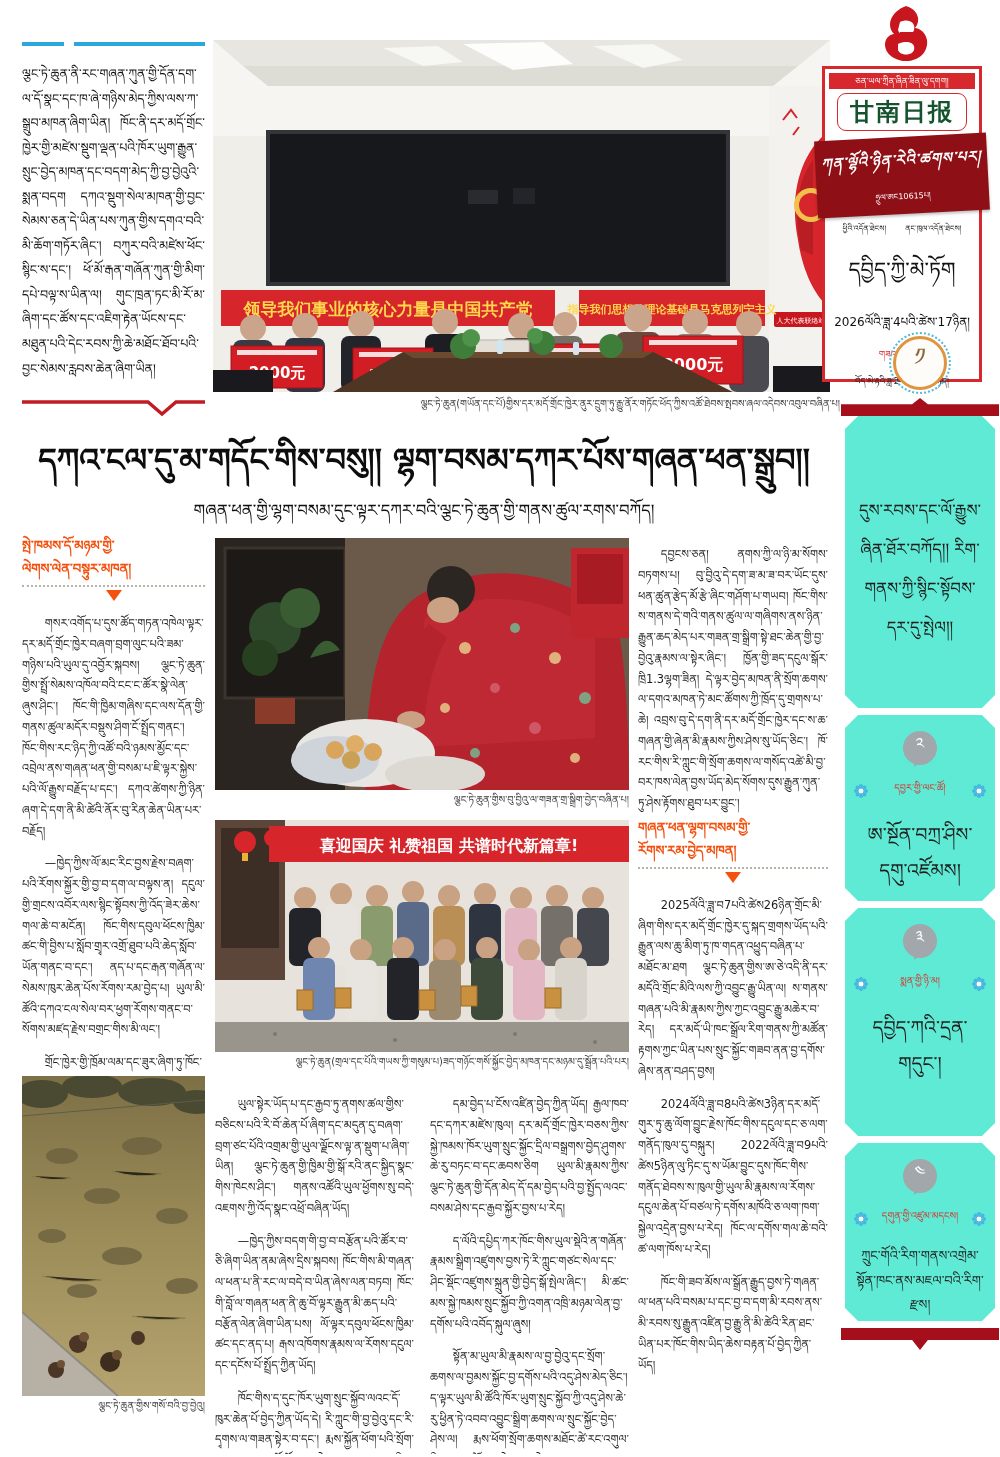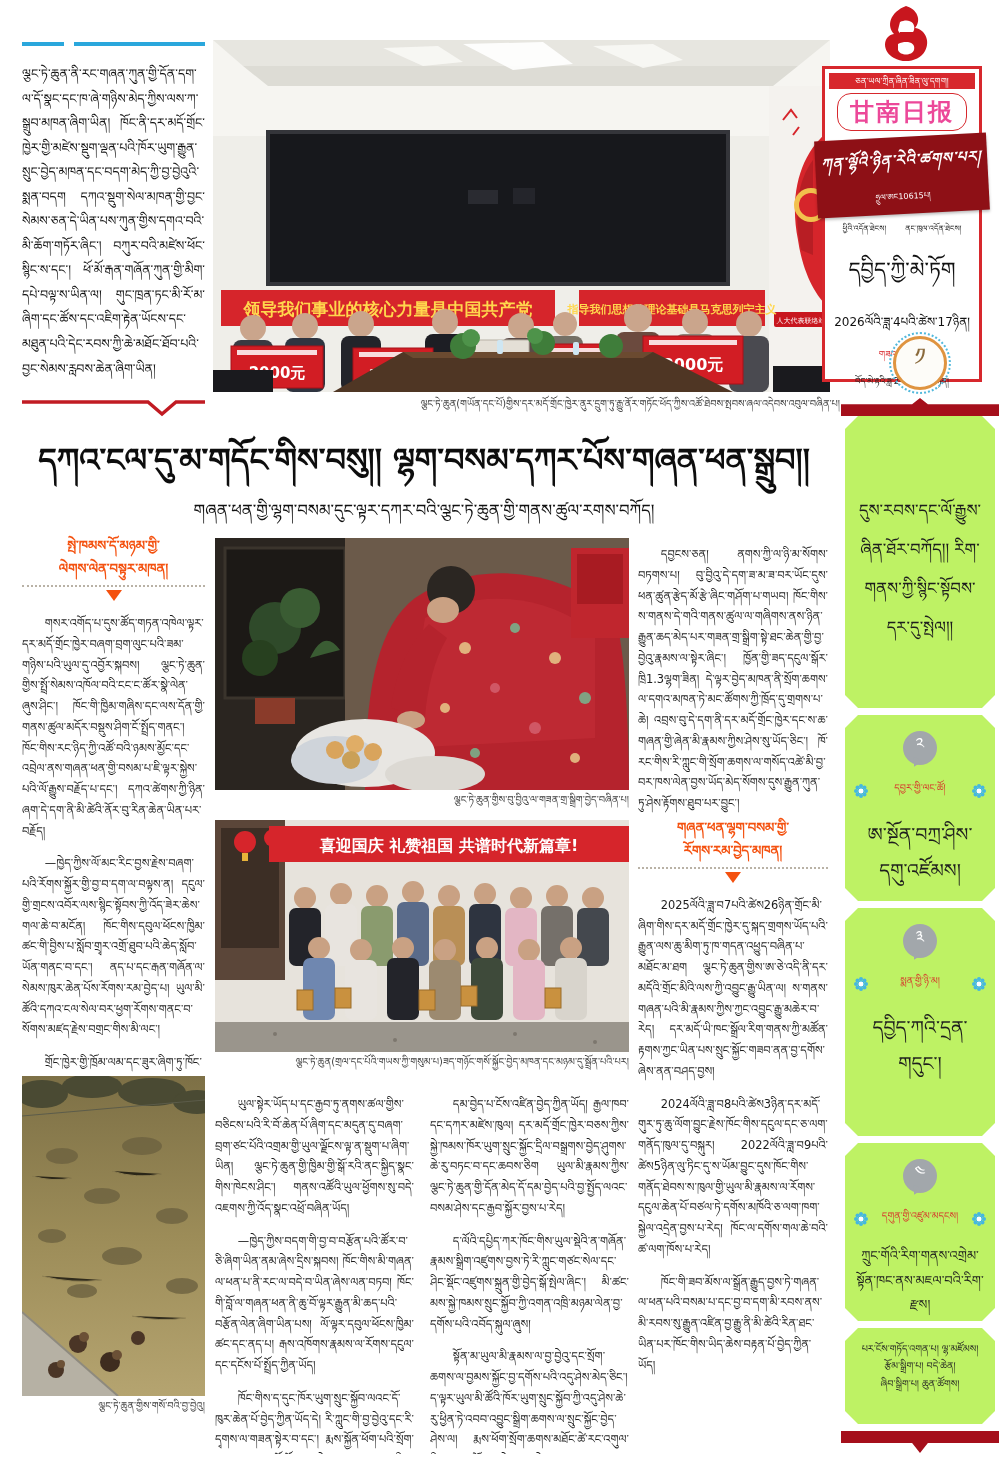--- a/index.html
+++ b/index.html
@@ -16,55 +16,55 @@
   .intro-div{position:absolute;left:0;bottom:-4px;width:183px;height:20px;}
   
   .photo-main{position:absolute;left:213px;top:40px;width:617px;height:352px;background:#e8e6e0;}
   .cap{font-size:9.8px;color:#3a3a3a;text-align:right;line-height:1.3;}
   .cap-main{position:absolute;left:223px;top:398px;width:617px;}
   
   .masthead{position:absolute;left:815px;top:0;width:185px;height:348px;}
   .emblem{position:absolute;left:55px;top:4px;width:72px;height:62px;}
   .mast-box{position:absolute;left:7px;top:66px;width:160px;height:316px;border:3px solid #d7282d;background:#fff;box-sizing:border-box;}
   .mast-strip{margin:4px;background:#d7282d;color:#fff;font-size:8.6px;text-align:center;padding:3px 1px;line-height:1.2;}
-  .mast-cn{margin:2px 12px;border:1px solid #d7282d;border-radius:14px;color:#ec4899;font-size:24px;font-weight:bold;text-align:center;padding:2px 0;letter-spacing:2px;}
+  .mast-cn{margin:2px 12px;border:1px solid #d7282d;border-radius:9px;color:#14532d;font-size:24px;font-weight:bold;text-align:center;padding:2px 0;letter-spacing:2px;}
   .mast-band{background:#8e1016;color:#fff;transform:rotate(-3deg);margin:6px -9px 4px;padding:7px 2px 4px;text-align:center;box-shadow:0 2px 3px rgba(0,0,0,.25);}
   .band-title{font-size:14.5px;font-weight:bold;font-style:italic;letter-spacing:1px;}
   .band-issue{font-size:8px;margin-top:2px;}
   .mast-info{text-align:center;padding:2px 2px 0;}
   .info-small{font-size:7.8px;color:#222;display:flex;justify-content:space-around;padding:0 6px;}
   .info-title{font-size:21px;font-weight:normal;color:#111;margin:4px 0 3px;}
   .info-date{font-size:12px;color:#111;}
   .info-week{color:#d7282d;font-size:9px;margin:2px 0;}
   .info-date2{font-size:8.6px;color:#222;}
   
   .sidebar{position:absolute;left:845px;top:334px;width:150px;height:1123px;display:flex;flex-direction:column;}
   .badge1{width:48px;height:48px;margin:2px auto 8px;border-radius:50%;border:3px solid #df9440;outline:2px dotted #52b9dc;outline-offset:2px;display:flex;align-items:center;justify-content:center;font-size:24px;color:#8a6a3c;background:#fdfcf8;}
   .ribbon{height:18px;background:#a50f1b;}
   .ribbon-top{clip-path:polygon(0 35%,45% 35%,50% 0,55% 35%,100% 35%,100% 100%,0 100%);margin:0 -4px;}
   .ribbon-bot{clip-path:polygon(0 0,100% 0,100% 55%,55% 55%,50% 100%,45% 55%,0 55%);margin:0 -4px;height:22px;}
-  .sec{background:#bef264;clip-path:polygon(13px 0,calc(100% - 13px) 0,100% 13px,100% calc(100% - 13px),calc(100% - 13px) 100%,13px 100%,0 calc(100% - 13px),0 13px);margin-top:7px;box-sizing:border-box;padding:16px 9px 0;}
+  .sec{background:#5eead4;clip-path:polygon(13px 0,calc(100% - 13px) 0,100% 13px,100% calc(100% - 13px),calc(100% - 13px) 100%,13px 100%,0 calc(100% - 13px),0 13px);margin-top:7px;box-sizing:border-box;padding:16px 9px 0;}
   .sec1{height:292px;display:flex;align-items:center;justify-content:center;margin-top:0;}
   .sec1 .bigln{font-size:16.5px;line-height:2.35;text-align:center;color:#1d1d1d;}
   .sec2{height:186px;}
   .sec3{height:228px;}
   .sec4{height:178px;}
   .sec-cred{height:96px;padding-top:12px;}
   .gbadge{width:34px;height:34px;background:#a2a7ab;border-radius:50%;color:#fff;display:flex;align-items:center;justify-content:center;font-size:16px;margin:0 auto 12px;position:relative;}
   .gbadge:after{content:"";position:absolute;left:7px;bottom:-7px;border:5px solid transparent;border-top:9px solid #a2a7ab;transform:rotate(28deg);}
   .seclabel-row{display:flex;align-items:center;justify-content:space-between;margin:2px 0 12px;}
   .seclabel{color:#d8302a;font-size:9.6px;text-align:center;flex:1;}
   .sectitle{font-size:19px;line-height:1.9;text-align:center;color:#1d1d1d;}
   .credln{font-size:9.6px;text-align:center;line-height:1.8;color:#222;}
   
   .headline{position:absolute;left:20px;top:440px;width:808px;text-align:center;}
   .headline h1{margin:0;font-size:32px;font-weight:bold;color:#0d0d0d;letter-spacing:0;line-height:1.25;}
   .subhead{margin-top:12px;font-size:16.5px;color:#111;}
   
-  .redhead{color:#f4510f;font-weight:bold;font-size:13.2px;text-align:center;line-height:1.75;}
+  .redhead{color:#f4510f;font-weight:bold;font-size:13.2px;text-align:left;line-height:1.75;}
   .dotline{border-bottom:2px dotted #b9b2a6;margin-top:5px;}
   .tri{width:0;height:0;border-left:8px solid transparent;border-right:8px solid transparent;border-top:11px solid #f4510f;margin:3px auto 9px;}
   .col1{position:absolute;left:22px;top:534px;width:183px;height:538px;overflow:hidden;}
   .col2{position:absolute;left:215px;top:1082px;width:199px;height:372px;overflow:hidden;}
   .col3{position:absolute;left:430px;top:1082px;width:199px;height:372px;overflow:hidden;}
   .col4{position:absolute;left:638px;top:532px;width:190px;height:922px;overflow:hidden;}
   
   .photo-a{position:absolute;left:215px;top:538px;width:414px;height:252px;}
   .cap-a{position:absolute;left:215px;top:794px;width:414px;}
   .photo-b{position:absolute;left:215px;top:820px;width:466px;height:232px;}
@@ -336,25 +336,20 @@
                 <circle cx="10.5" cy="3.5" r="2"></circle>
                 <circle cx="3.5" cy="10.5" r="2"></circle>
                 <circle cx="10.5" cy="10.5" r="2"></circle>
               </g>
               <circle cx="7" cy="7" r="3" fill="#fff" stroke="#45b7e0"></circle>
             </svg>
           </span>
       </div>
       <div class="sectitle" style="font-size:13px;">ཀྲུང་གོའི་རིག་གནས་འགྲེམ་སྟོན་ཁང་ནས་མཇལ་བའི་རིག་རྫས།</div>
     </div>
-    <div class="sec sec-cred">
-      <div class="credln">པར་ངོས་གཏོད་འགན་པ། ལྷ་མཛོམས།</div>
-      <div class="credln">རྩོམ་སྒྲིག་པ། བདེ་ཆེན།</div>
-      <div class="credln">ཞིབ་སྒྲིག་པ། ཆུན་ཚོགས།</div>
-    </div>
     <div class="ribbon ribbon-bot" style="margin-top:7px;"></div>
   </div>
 
   <div class="headline">
     <h1>དཀའ་ངལ་དུ་མ་གདོང་གིས་བསུ།། ལྷག་བསམ་དཀར་པོས་གཞན་ཕན་སྒྲུབ།།</h1>
     <div class="subhead">གཞན་ཕན་གྱི་ལྷག་བསམ་དུང་ལྟར་དཀར་བའི་ལྕང་ཏེ་ཆུན་གྱི་གནས་ཚུལ་རགས་བཀོད།</div>
   </div>
 
   <div class="col1 tibbody">
     <div class="redhead">

